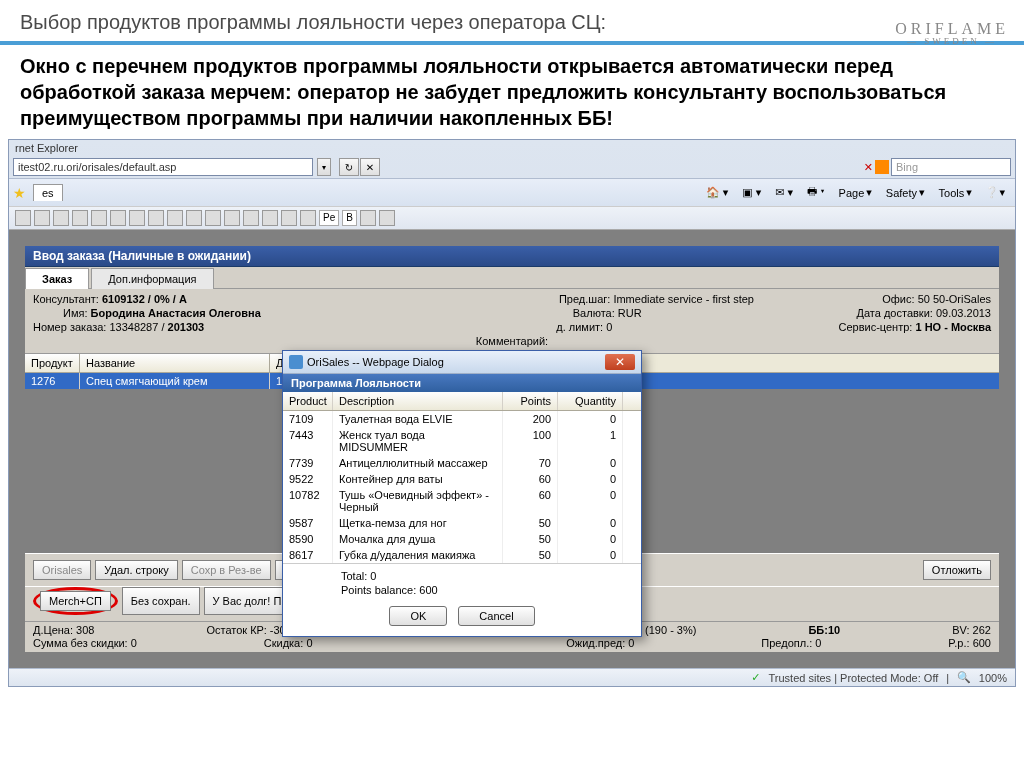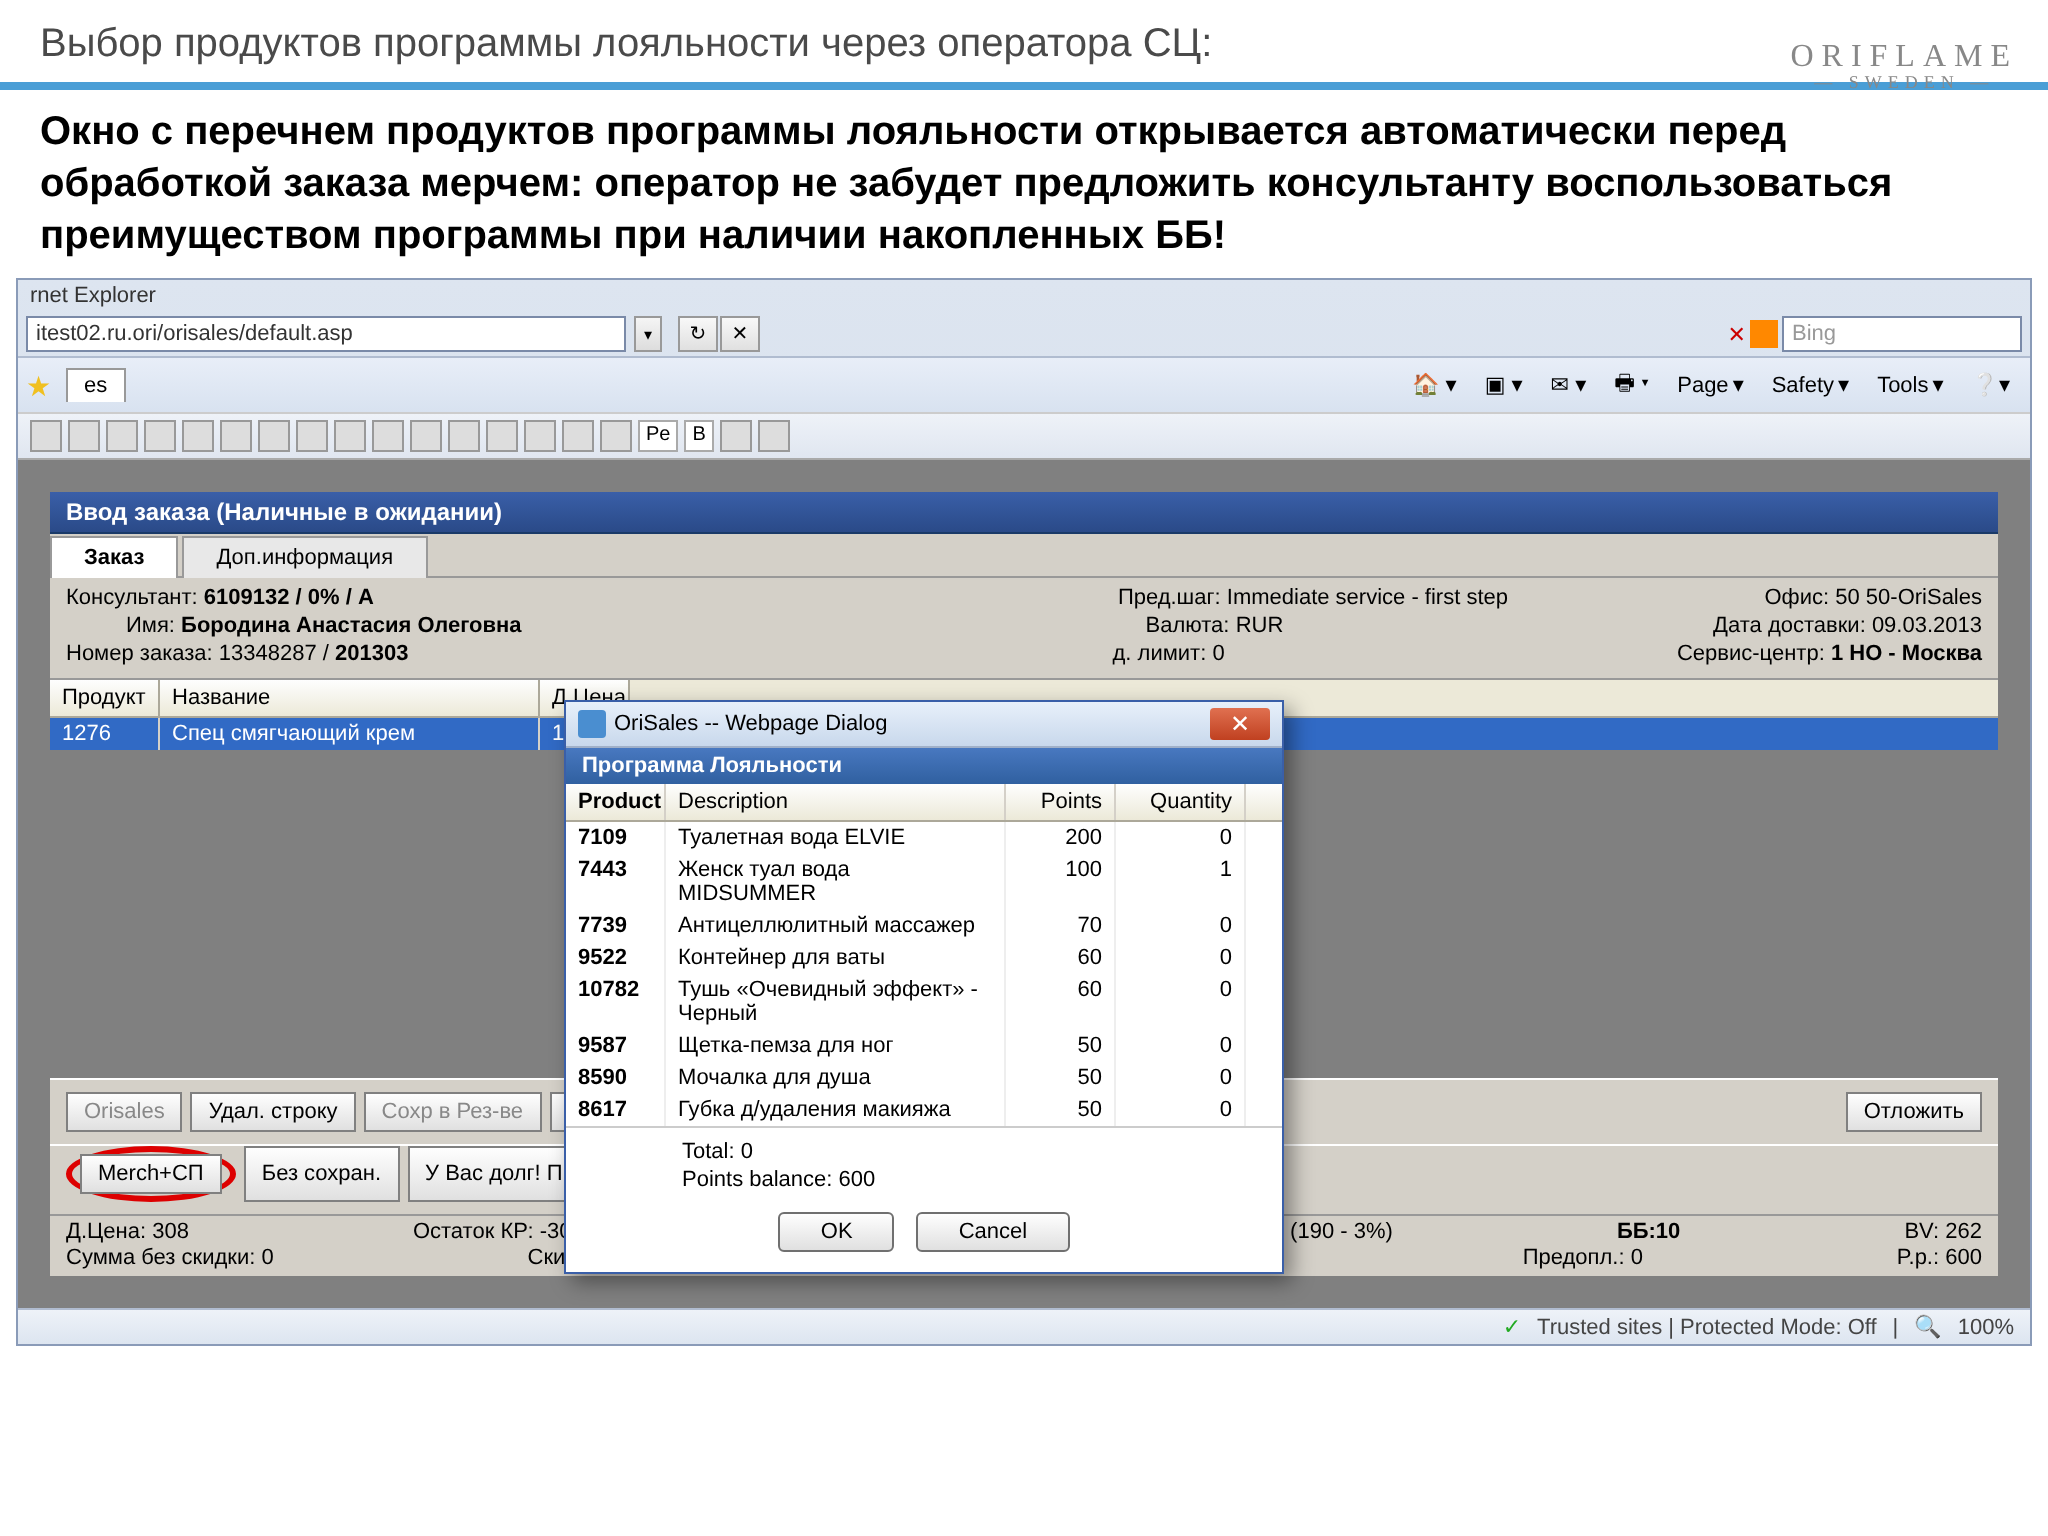--- a/index.html
+++ b/index.html
@@ -53,21 +53,21 @@
 .grid-row.sel { background: #316ac5; color: #fff; }
 .grid-row > div { padding: 2px 6px; border-right: 1px solid #d4d0c8; }
 
 .dialog { position: absolute; left: 282px; top: 350px; width: 360px; background: #fff; border: 1px solid #3a5fa8; box-shadow: 4px 4px 10px rgba(0,0,0,0.4); font-size: 11px; }
 .dlg-titlebar { background: linear-gradient(#e8f0fa,#c8d8ec); padding: 3px 6px; display: flex; align-items: center; border-bottom: 1px solid #a0b0c8; }
 .dlg-ie-icon { width: 14px; height: 14px; background: #4a8ed0; border-radius: 2px; margin-right: 4px; }
 .dlg-close { margin-left: auto; width: 30px; height: 16px; background: linear-gradient(#e07050,#c04020); color: #fff; display: flex; align-items: center; justify-content: center; border-radius: 2px; font-size: 12px; }
 .dlg-section-title { background: linear-gradient(#4878c0,#3060a0); color: #fff; padding: 3px 8px; font-weight: bold; font-size: 11px; }
 .dlg-grid-head { display: flex; border-bottom: 1px solid #aca899; background: linear-gradient(#fefefe,#ece9d8); }
 .dlg-grid-head > div { padding: 3px 6px; border-right: 1px solid #d4d0c8; font-size: 11px; }
-.dc-prod { width: 50px; font-weight: bold; }
+.dc-prod { width: 50px; }
 .dc-desc { width: 170px; }
 .dc-pts { width: 55px; text-align: right; }
 .dc-qty { width: 65px; text-align: right; }
 .dlg-rows .dlg-row { display: flex; font-size: 11px; }
 .dlg-row > div { padding: 2px 6px; border-right: 1px solid #eee; }
 .dlg-footer { padding: 6px 8px; border-top: 1px solid #ccc; }
 .dlg-tot-row { display: flex; margin-bottom: 2px; }
 .dlg-tot-label { width: 50px; padding-left: 6px; }
 .dlg-tot-val { width: 170px; }
 .dlg-buttons { text-align: center; padding: 8px 0 4px; }
@@ -166,20 +166,23 @@
       <div class="info-row">
         <span class="info-item" style="margin-left:30px;"><span>Имя:</span> <b>Бородина Анастасия Олеговна</b></span>
         <span class="info-item" style="margin-left:300px;"><span>Валюта:</span> <span>RUR</span></span>
         <span class="info-item" style="margin-left:auto;"><span>Дата доставки:</span> <span>09.03.2013</span></span>
       </div>
       <div class="info-row">
         <span class="info-item"><span>Номер заказа:</span> <span>13348287</span> / <b>201303</b></span>
         <span class="info-item" style="margin-left:340px;"><span>д. лимит:</span> <span>0</span></span>
         <span class="info-item" style="margin-left:auto;"><span>Сервис-центр:</span> <b>1 НО - Москва</b></span>
       </div>
+      <div class="info-row">
+        <span class="info-item">Комментарий:</span>
+      </div>
     </div>
 
     <div class="order-grid-area">
       <div class="grid-header">
         <div class="gh-prod">Продукт</div>
         <div class="gh-name">Название</div>
         <div class="gh-price">Д.Цена</div>
       </div>
       <div class="grid-body">
         <div class="grid-row sel">

